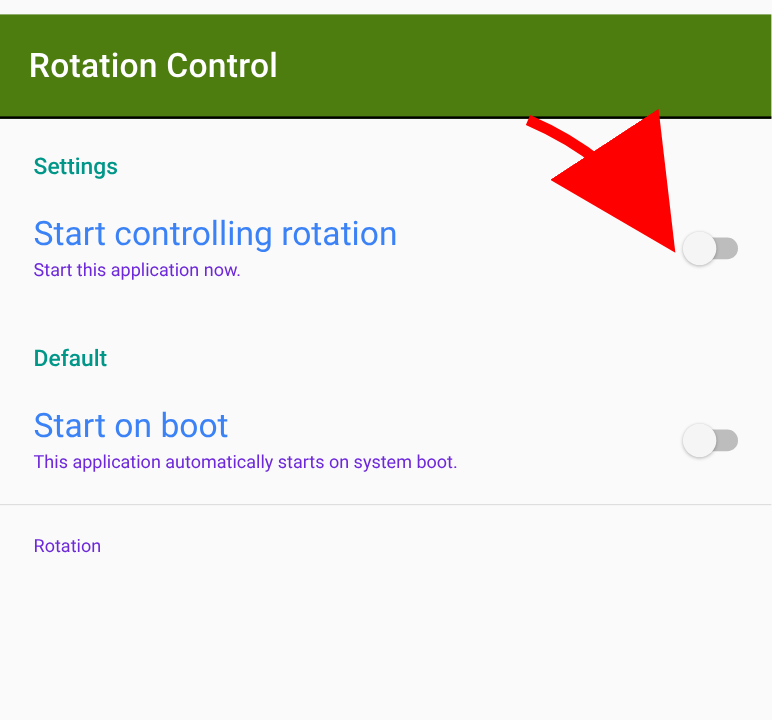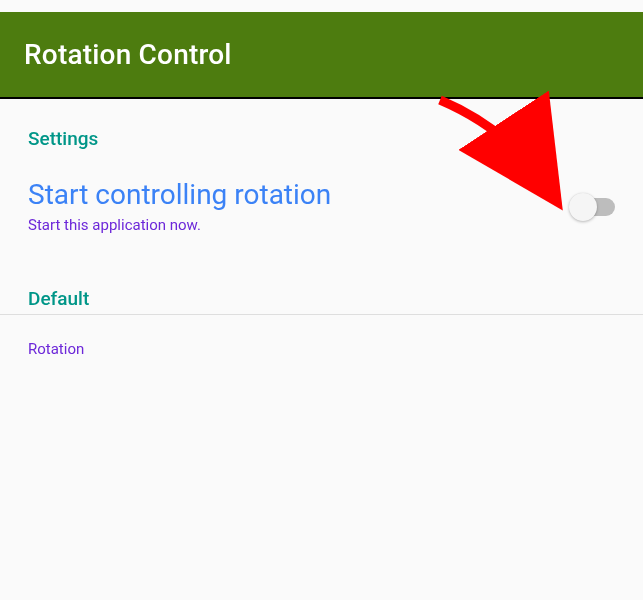--- a/index.html
+++ b/index.html
@@ -112,20 +112,30 @@
       <div class="pref-summary">Start this application now.</div>
     </div>
     <div class="switch">
       <div class="switch-track"></div>
       <div class="switch-thumb"></div>
     </div>
   </div>
 
   <div class="section-header">Default</div>
 
+  <div class="pref-item">
+    <div class="pref-text">
+      <div class="pref-title">Start on boot</div>
+      <div class="pref-summary">This application automatically starts on system boot.</div>
+    </div>
+    <div class="switch">
+      <div class="switch-track"></div>
+      <div class="switch-thumb"></div>
+    </div>
+  </div>
 
   <div class="divider"></div>
 
   <div class="pref-item">
     <div class="pref-text">
       <div class="pref-summary">Rotation</div>
     </div>
   </div>
 
 </div>

